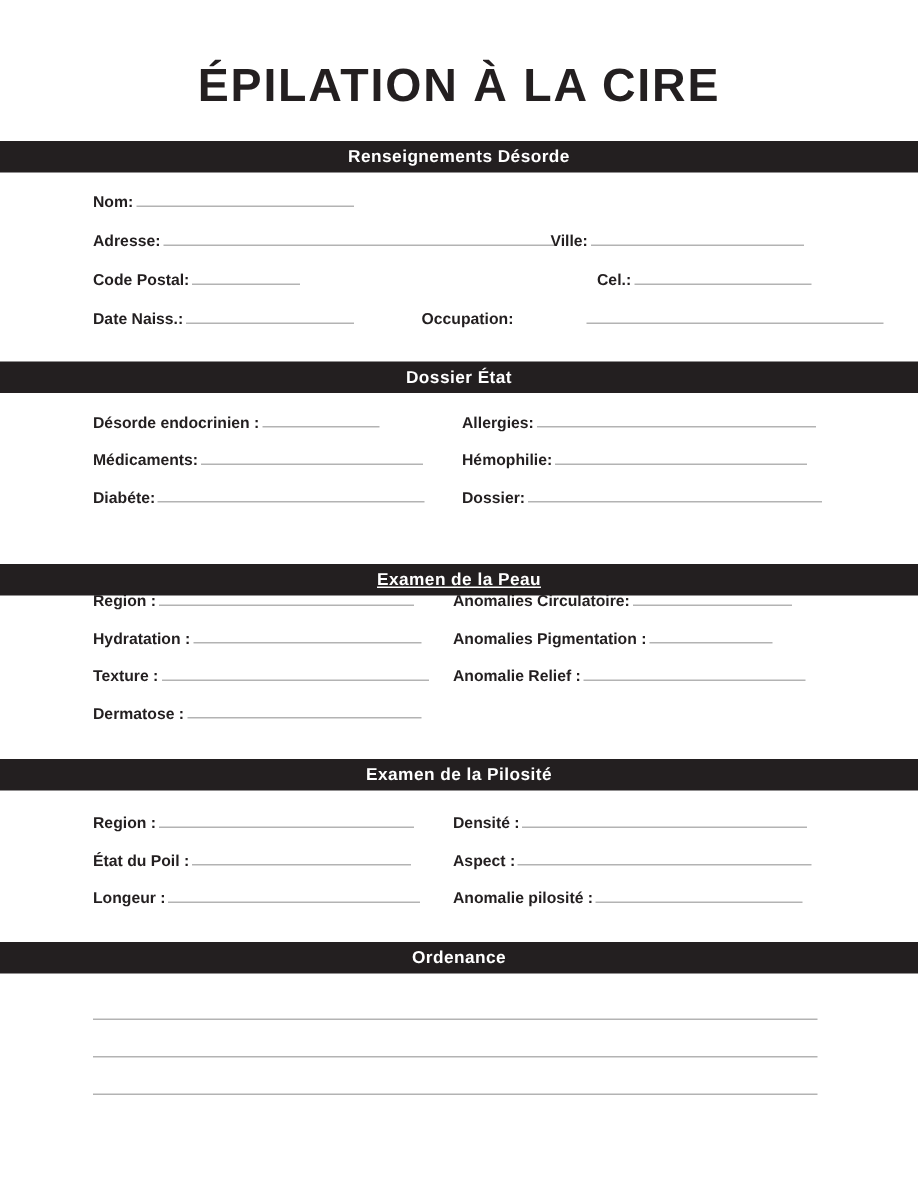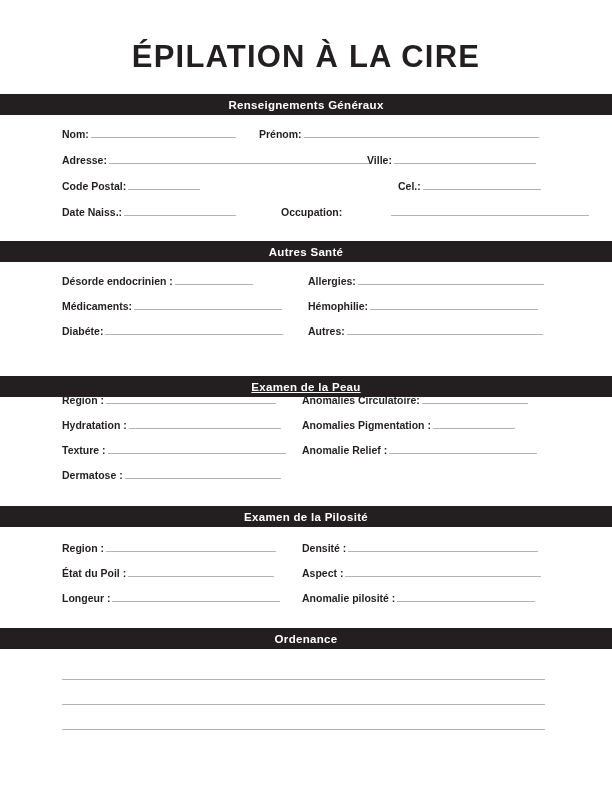--- a/index.html
+++ b/index.html
@@ -82,31 +82,27 @@
   }
 </style>
 </head>
 <body>
 
 <div class="page">
 
   <div class="doc-title">ÉPILATION À LA CIRE</div>
 
   <div class="section-band" style="top:94px;">
-    <span>Renseignements Généraux</span>
+    <span>Renseignements Désorde</span>
   </div>
 
   <div class="field" style="top:126px; left:62px;">
     <span class="lbl">Nom:</span>
     <span class="rule" style="width:145px;"></span>
   </div>
-  <div class="field" style="top:126px; left:259px;">
-    <span class="lbl">Prénom:</span>
-    <span class="rule" style="width:235px;"></span>
-  </div>
 
   <div class="field" style="top:152px; left:62px;">
     <span class="lbl">Adresse:</span>
     <span class="rule" style="width:262px;"></span>
   </div>
   <div class="field" style="top:152px; left:367px;">
     <span class="lbl">Ville:</span>
     <span class="rule" style="width:142px;"></span>
   </div>
 
@@ -122,21 +118,21 @@
   <div class="field" style="top:204px; left:62px;">
     <span class="lbl">Date Naiss.:</span>
     <span class="rule" style="width:112px;"></span>
   </div>
   <div class="field" style="top:204px; left:281px;gap:47px;">
     <span class="lbl">Occupation:</span>
     <span class="rule" style="width:198px;"></span>
   </div>
 
   <div class="section-band" style="top:241px;">
-    <span>Autres Santé</span>
+    <span>Dossier État</span>
   </div>
 
   <div class="field" style="top:273px; left:62px;">
     <span class="lbl">Désorde endocrinien :</span>
     <span class="rule" style="width:78px;"></span>
   </div>
   <div class="field" style="top:298px; left:62px;">
     <span class="lbl">Médicaments:</span>
     <span class="rule" style="width:148px;"></span>
   </div>
@@ -148,21 +144,21 @@
   <div class="field" style="top:298px; left:308px;">
     <span class="lbl">Hémophilie:</span>
     <span class="rule" style="width:168px;"></span>
   </div>
 
   <div class="field" style="top:323px; left:62px;">
     <span class="lbl">Diabéte:</span>
     <span class="rule" style="width:178px;"></span>
   </div>
   <div class="field" style="top:323px; left:308px;">
-    <span class="lbl">Autres:</span>
+    <span class="lbl">Dossier:</span>
     <span class="rule" style="width:196px;"></span>
   </div>
 
   <div class="section-band" style="top:376px;text-decoration:underline;">
     <span>Examen de la Peau</span>
   </div>
 
   <div class="field" style="top:392px; left:62px;">
     <span class="lbl">Region :</span>
     <span class="rule" style="width:170px;"></span>

